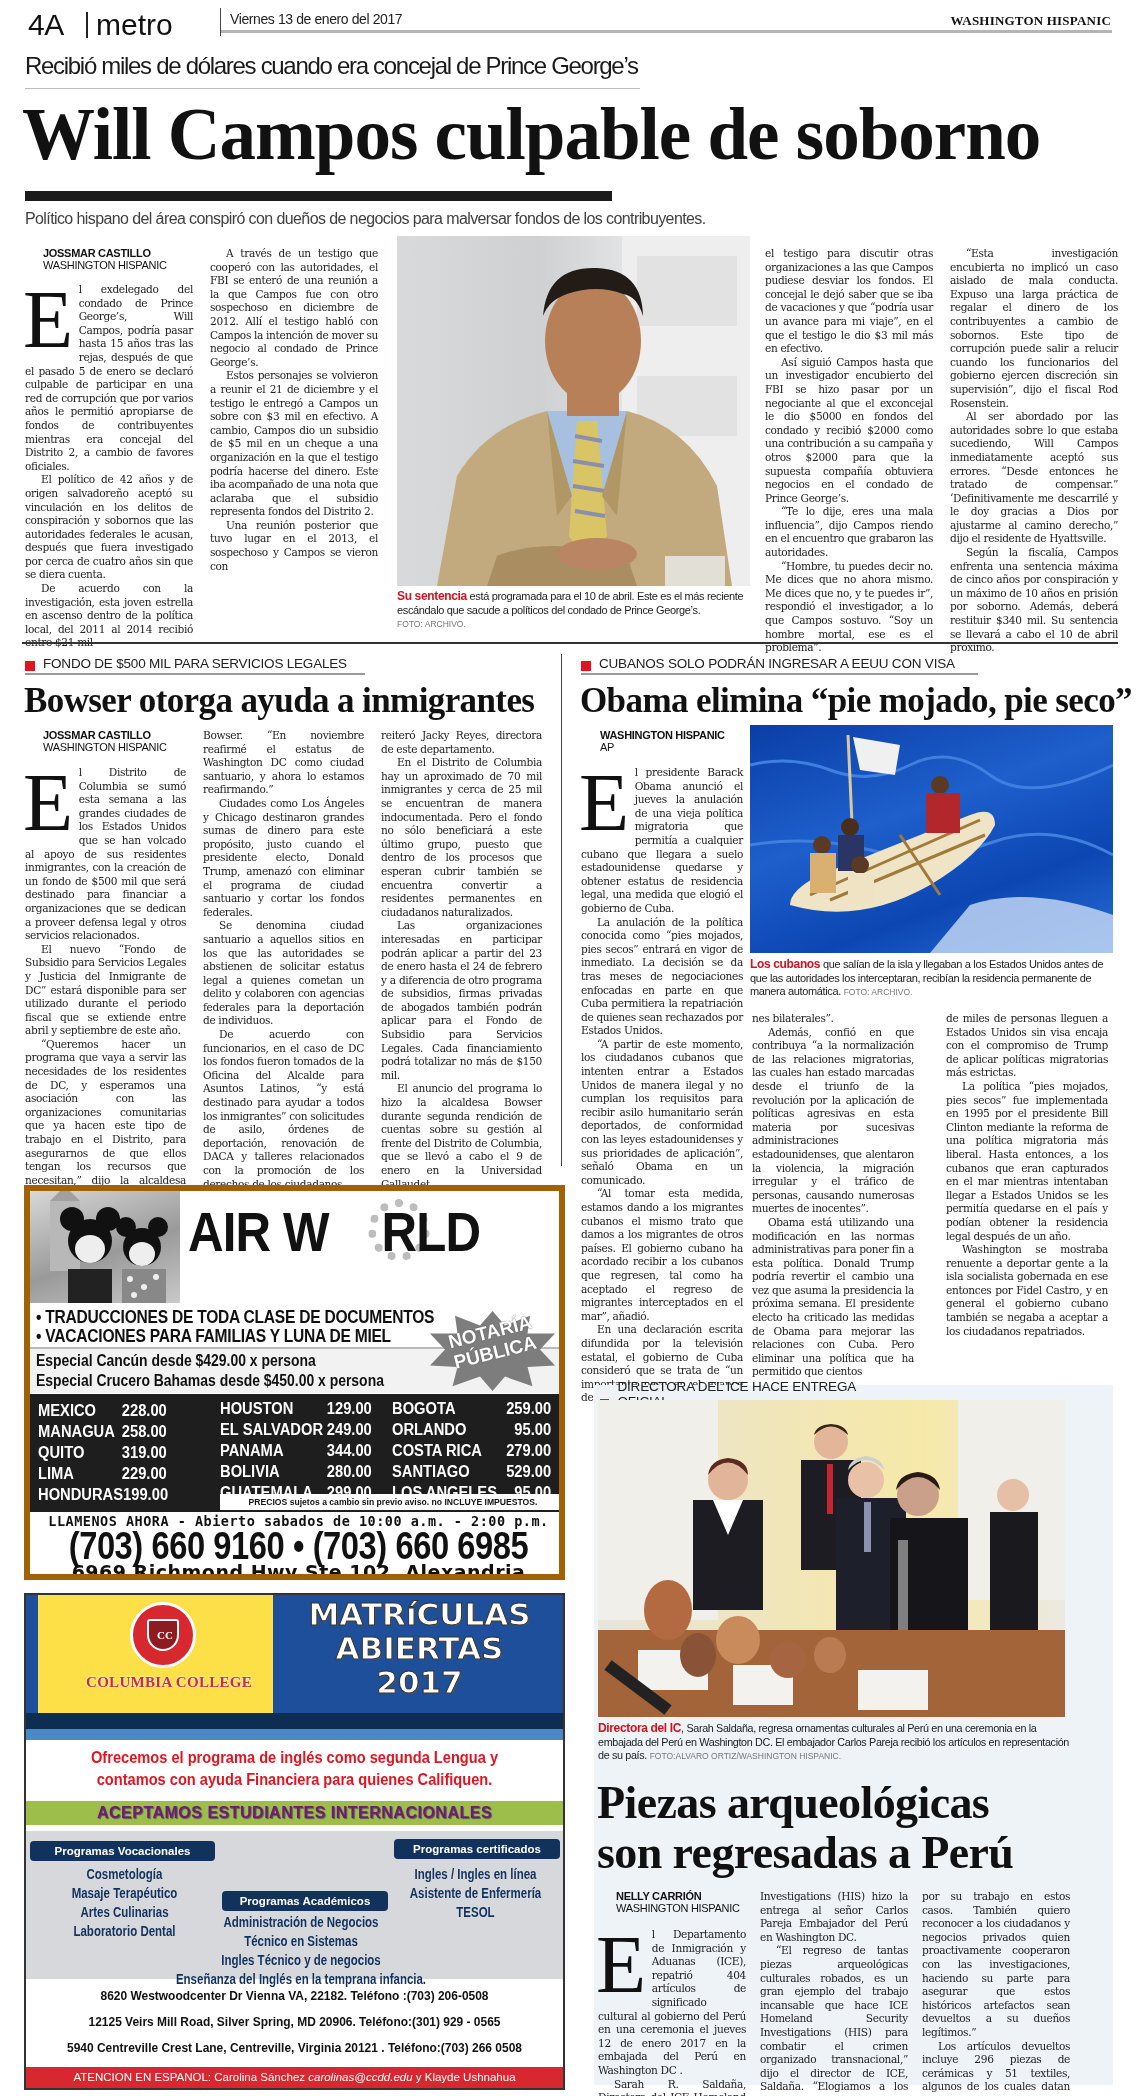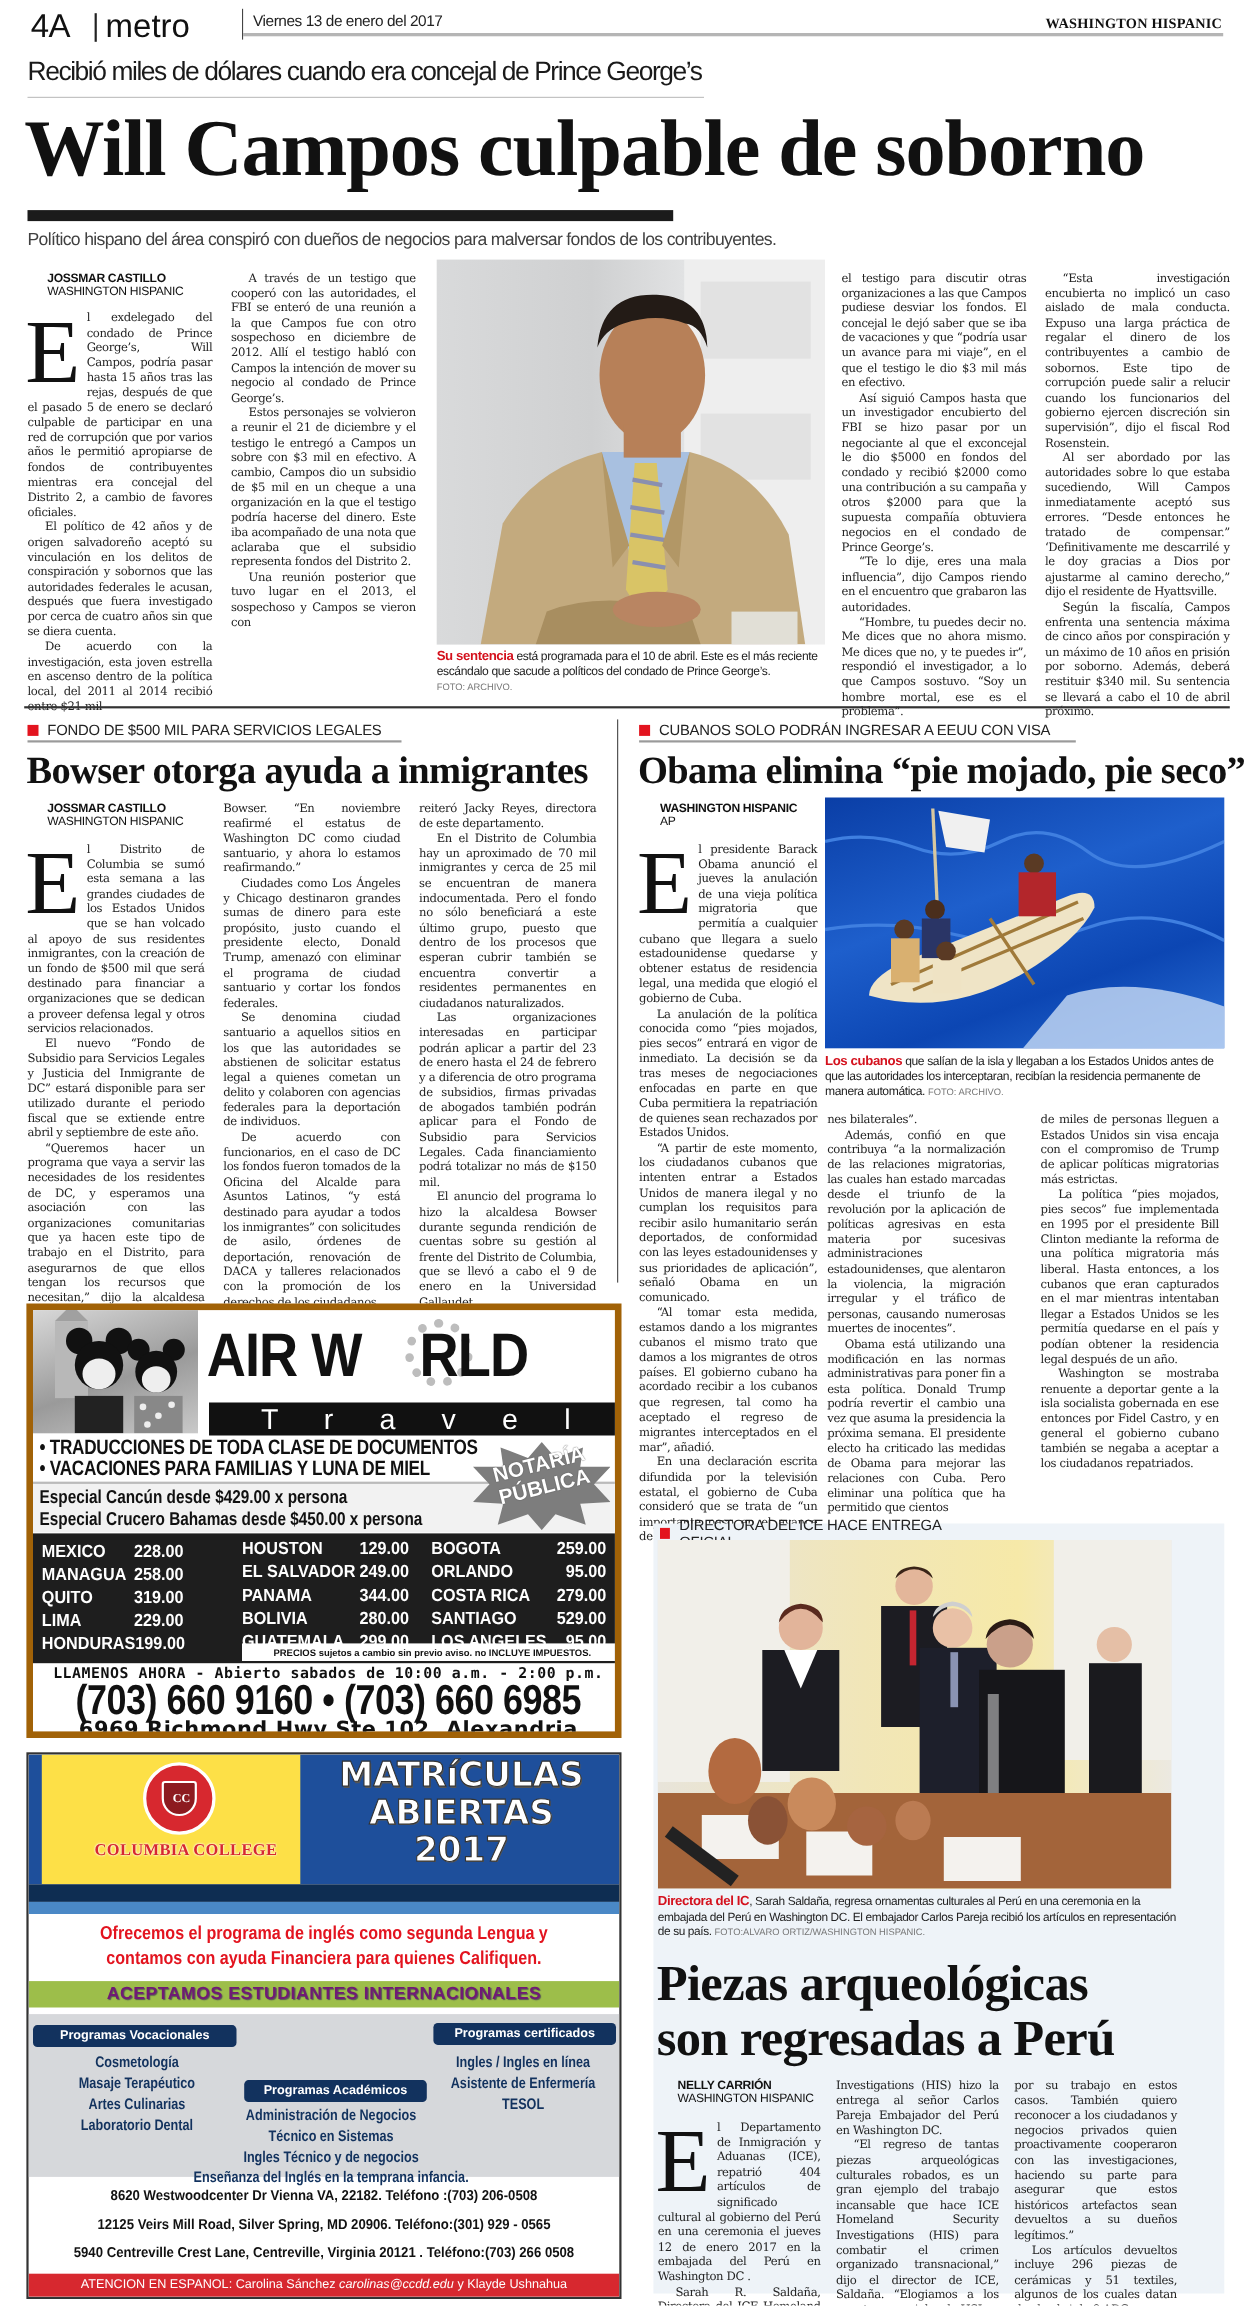--- a/index.html
+++ b/index.html
@@ -34,21 +34,21 @@
 
   .caption { font-family: "Liberation Sans", sans-serif; font-size: 11px; line-height: 13.6px; color: #222; letter-spacing: -0.35px; }
   .caption .lead { color: #d4111d; font-weight: bold; font-size: 12px; }
   .caption .credit { font-size: 8.5px; color: #777; letter-spacing: 0; }
 
   .photo { overflow: hidden; }
 
   .hrule { height: 2px; background: #333; }
   .vrule { width: 1px; background: #444; }
 
-  .section-label { font-family: "Liberation Sans", sans-serif; font-size: 13.5px; color: #222; letter-spacing: -0.2px; display: flex; align-items: center; gap: 8px; padding-bottom: 2px; border-bottom: 2px solid #9a9a9a; }
+  .section-label { font-family: "Liberation Sans", sans-serif; font-size: 13.5px; color: #222; letter-spacing: -0.2px; display: flex; align-items: flex-end; gap: 8px; padding-bottom: 2px; border-bottom: 2px solid #9a9a9a; }
   .section-label .sq { width: 10px; height: 10px; background: #e3141f; display: inline-block; }
   .h2 { font-family: "Liberation Serif", serif; font-size: 35px; color: #111; letter-spacing: -0.6px; white-space: nowrap; }
 
   
   .ad1 { left: 24px; top: 1185px; width: 541px; height: 395px; border: 6px solid #a16207; background: #fff; overflow: hidden; }
   .ad1 .mickey { position: absolute; left: 0; top: 0; width: 150px; height: 112px; background: linear-gradient(160deg, #d8d8d8, #9a9a9a 55%, #c9c9c9); }
   .ad1 .logo { position: absolute; left: 158px; top: 8px; font-family: "Liberation Sans", sans-serif; font-weight: 900; font-size: 56px; color: #111; letter-spacing: -1px; transform: scaleX(0.88); transform-origin: left; }
   .ad1 .sun { position: absolute; left: 338px; top: 8px; width: 62px; height: 62px; border-radius: 50%; border: 8px dotted #bdbdbd; }
   .ad1 .travel { position: absolute; left: 160px; top: 84px; width: 378px; height: 30px; background: #111; color: #fff; font-family: "Liberation Sans", sans-serif; font-size: 26px; letter-spacing: 42px; text-align: center; line-height: 30px; padding-left: 40px; }
   .ad1 .bullets { position: absolute; left: 6px; top: 116px; font-family: "Liberation Sans", sans-serif; font-weight: bold; font-size: 19px; line-height: 19px; color: #111; transform: scaleX(0.82); transform-origin: left; letter-spacing: -0.3px; }
@@ -207,21 +207,20 @@
       <rect x="38" y="78" width="44" height="34" fill="#222"></rect>
       <rect x="92" y="78" width="44" height="34" fill="#888"></rect>
       <circle cx="100" cy="88" r="3" fill="#eee"></circle>
         <circle cx="114" cy="96" r="3" fill="#eee"></circle>
         <circle cx="126" cy="86" r="3" fill="#eee"></circle>
         <circle cx="104" cy="104" r="3" fill="#eee"></circle>
     </svg>
   </div>
   <div class="sun"></div>
   <div class="logo"><span>AIR W</span><span style="display:inline-block; width:60px;"></span><span>RLD</span></div>
-  <div class="travel">Travel</div>
   <div class="bullets">
     <div>• TRADUCCIONES DE TODA CLASE DE DOCUMENTOS</div>
     <div>• VACACIONES PARA FAMILIAS Y LUNA DE MIEL</div>
   </div>
   <div class="promo-bar"></div>
   <div class="promo">
     <div>Especial Cancún desde $429.00 x persona</div>
     <div>Especial Crucero Bahamas desde $450.00 x persona</div>
   </div>
   <div class="star"></div>

